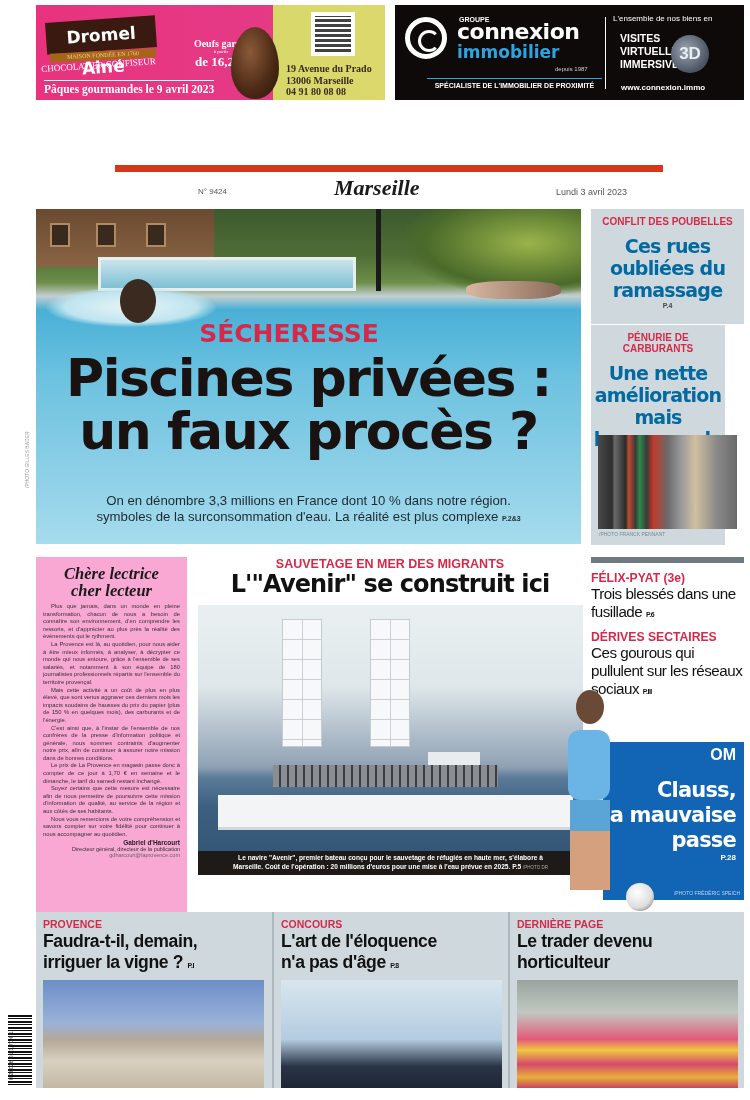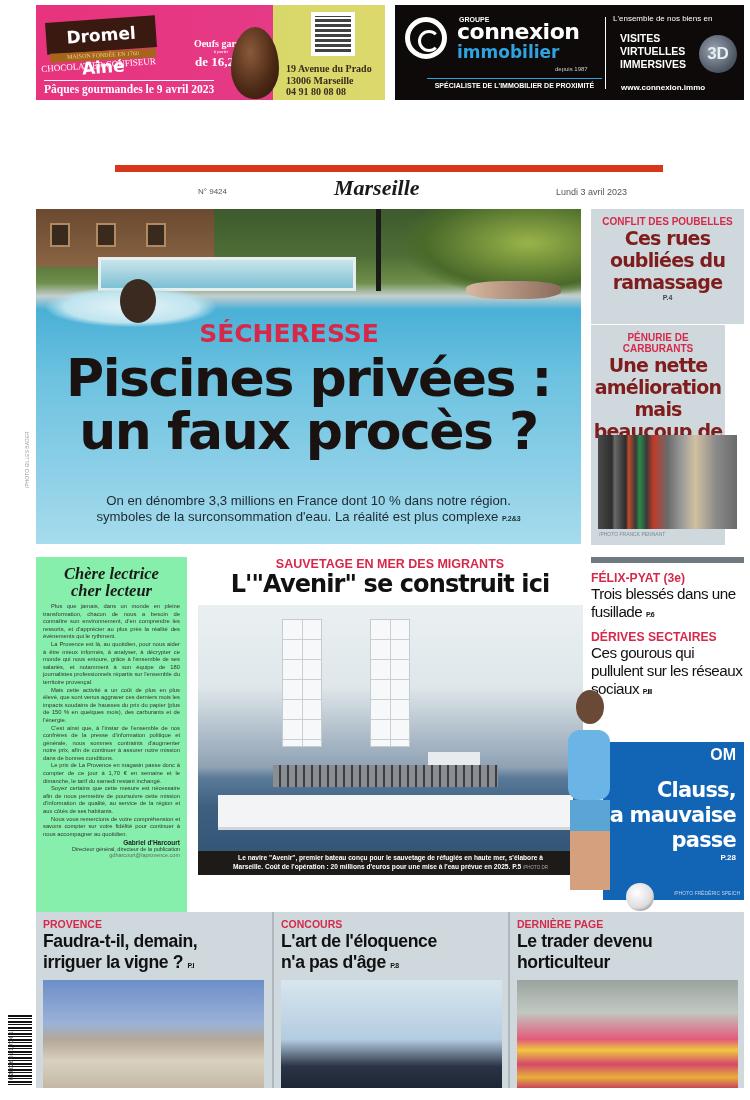--- a/index.html
+++ b/index.html
@@ -25,21 +25,21 @@
   .ad-right .logo-c { position: absolute; left: 10px; top: 12px; width: 42px; height: 42px; border: 5px solid #fff; border-radius: 50%; }
   .ad-right .logo-c::after { content: ""; position: absolute; left: 8px; top: 8px; width: 16px; height: 16px; border: 3px solid #fff; border-radius: 50%; border-right-color: transparent; }
   .ad-right .groupe { position: absolute; left: 64px; top: 11px; font-size: 7px; font-weight: bold; }
   .ad-right .conn { position: absolute; left: 62px; top: 14px; font-size: 22px; font-weight: bold; font-family: "DejaVu Sans", sans-serif; letter-spacing: -0.5px; }
   .ad-right .immo { position: absolute; left: 62px; top: 37px; font-size: 17px; font-weight: bold; color: #2fa3e0; font-family: "DejaVu Sans", sans-serif; }
   .ad-right .depuis { position: absolute; left: 160px; top: 61px; font-size: 6px; color: #ccc; }
   .ad-right .spec { position: absolute; left: 32px; top: 73px; font-size: 7px; font-weight: bold; border-top: 1px solid #2fa3e0; padding-top: 3px; width: 175px; text-align: center; }
   .ad-right .sep { position: absolute; left: 210px; top: 12px; width: 1px; height: 72px; background: #fff; }
   .ad-right .ens { position: absolute; left: 218px; top: 9px; font-size: 8px; }
   .ad-right .vis { position: absolute; left: 225px; top: 27px; font-size: 10.5px; font-weight: bold; line-height: 13px; }
-  .ad-right .d3 { position: absolute; left: 304px; top: 30px; width: 38px; height: 38px; border-radius: 50%; background: radial-gradient(circle at 40% 40%, #9aa6b2, #4a5460 70%); font-weight: bold; font-size: 17px; text-align: center; line-height: 38px; color: #e8eef4; }
+  .ad-right .d3 { position: absolute; left: 276px; top: 30px; width: 38px; height: 38px; border-radius: 50%; background: radial-gradient(circle at 40% 40%, #9aa6b2, #4a5460 70%); font-weight: bold; font-size: 17px; text-align: center; line-height: 38px; color: #e8eef4; }
   .ad-right .www { position: absolute; left: 226px; top: 78px; font-size: 8px; font-weight: bold; }
 
   
   .masthead { left: 115px; top: 100px; width: 548px; height: 72px; }
   .masthead .title { font-family: "DejaVu Sans", sans-serif; font-weight: bold; font-size: 68px; color: #1a4f9e; letter-spacing: -2.5px; line-height: 68px; position: absolute; left: 0; top: -2px; white-space: nowrap; }
   .masthead .redbar { position: absolute; left: 0; top: 65px; width: 548px; height: 7px; background: #d8361a; }
   .issue { left: 198px; top: 187px; font-size: 8px; color: #555; }
   .city { left: 334px; top: 175px; font-family: "Liberation Serif", serif; font-style: italic; font-weight: bold; font-size: 22px; color: #1a1a1a; }
   .date { left: 556px; top: 187px; font-size: 9px; color: #555; }
 
@@ -59,27 +59,27 @@
   .hero .headline { position: absolute; left: 0; width: 545px; top: 143px; text-align: center; font-family: "DejaVu Sans", sans-serif; font-weight: bold; font-size: 52px; line-height: 53px; color: #1a1210; letter-spacing: -1.5px; }
   .hero .deck { position: absolute; left: 0; width: 545px; top: 284px; text-align: center; font-size: 13.2px; line-height: 16px; color: #1d2a30; }
   .pgref { font-size: 7px; font-weight: bold; }
   .vcredit { left: 24px; top: 488px; transform: rotate(-90deg); transform-origin: left top; font-size: 5px; color: #999; white-space: nowrap; }
 
   
   .side-box { background: #cfd8dd; }
   .sb1 { left: 591px; top: 209px; width: 153px; height: 115px; text-align: center; }
   .sb2 { left: 591px; top: 325px; width: 134px; height: 220px; text-align: center; }
   .sb-kicker { font-size: 10px; font-weight: bold; color: #d6294a; margin-top: 7px; }
-  .sb-head { font-size: 19px; font-weight: bold; color: #7f1d1d; line-height: 22px; font-family: "DejaVu Sans", sans-serif; letter-spacing: -0.8px; margin-top: 0; }
+  .sb-head { font-size: 19px; font-weight: bold; color: #0369a1; line-height: 22px; font-family: "DejaVu Sans", sans-serif; letter-spacing: -0.8px; margin-top: 8px; }
   .sb1 .pgref { display: block; margin-top: 1px; color: #444; }
   .fuel-photo { position: absolute; left: 7px; top: 110px; width: 139px; height: 94px; background: linear-gradient(90deg, #4a4a4a 0%, #2e2e2e 10%, #6a6a6a 12%, #2a2a2a 20%, #c24a2a 22%, #3a3a3a 27%, #2a8a4a 30%, #3a3a3a 35%, #c23a2a 40%, #6a6a6a 50%, #9a9a9a 60%, #d0c0a0 70%, #8a8a8a 85%, #6a6a6a 100%); }
   .photo-credit { font-size: 5px; color: #7a8a92; position: absolute; }
 
   
-  .edito { left: 36px; top: 557px; width: 151px; height: 402px; background: #86efac; padding: 6px 7px; }
+  .edito { left: 36px; top: 557px; width: 151px; height: 402px; background: #f9a8d4; padding: 6px 7px; }
   .edito .etitle { font-family: "Liberation Serif", serif; font-style: italic; font-weight: bold; font-size: 16.5px; text-align: center; line-height: 17px; color: #1a1a1a; margin-top: 2px; }
   .edito .ebody { font-size: 5.8px; line-height: 7.6px; color: #333; text-align: justify; margin-top: 4px; }
   .edito .ebody p { text-indent: 8px; }
   .edito .sig { text-align: right; font-size: 6.5px; font-weight: bold; color: #222; margin-top: 1px; }
   .edito .sigrole { text-align: right; font-size: 5.5px; color: #333; }
   .edito .sigmail { text-align: right; font-size: 5.5px; color: #666; }
 
   
   .ckicker { left: 195px; top: 557px; width: 390px; text-align: center; font-size: 12.5px; }
   .chead { left: 195px; top: 570px; width: 390px; text-align: center; font-family: "DejaVu Sans", sans-serif; font-weight: bold; font-size: 24px; letter-spacing: -0.9px; color: #111; }

